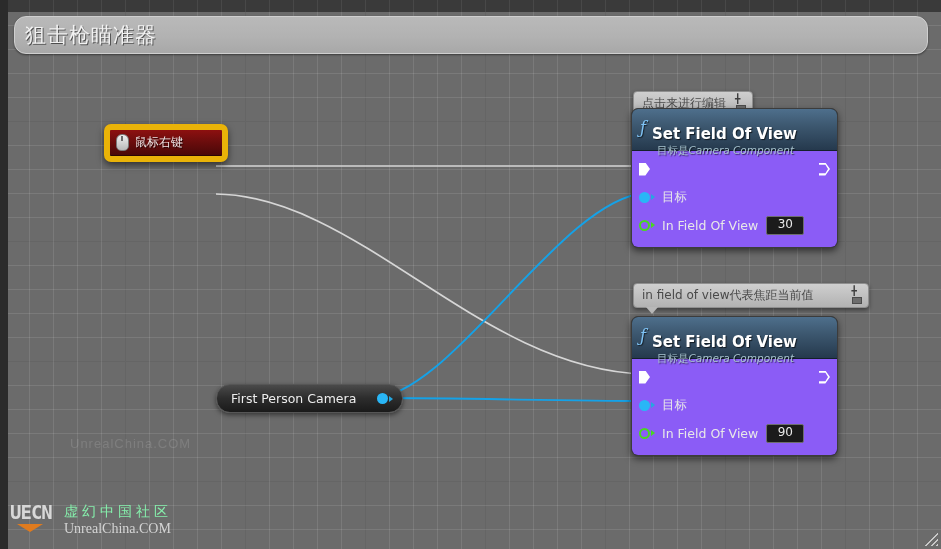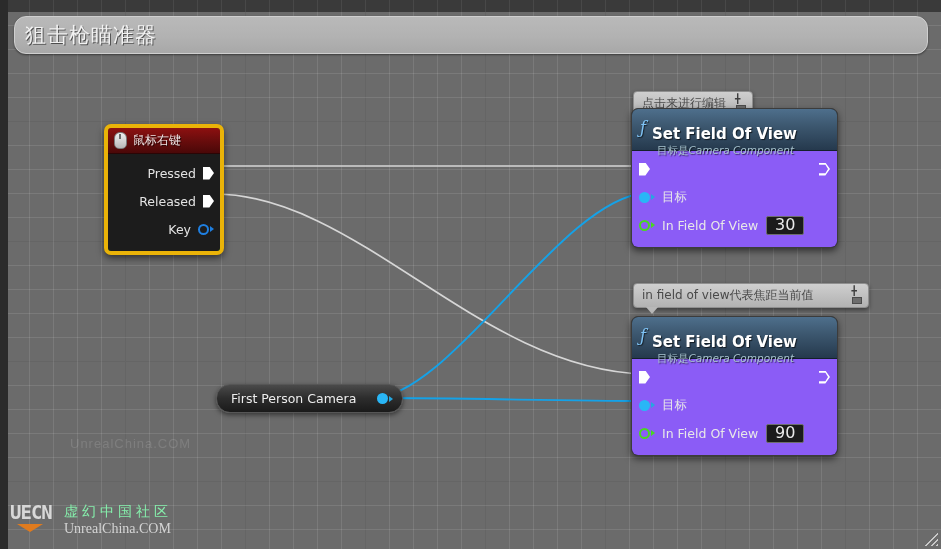--- a/index.html
+++ b/index.html
@@ -44,21 +44,21 @@
     letter-spacing:1px;
   }
 
   
   #wires{position:absolute;left:0;top:0;width:941px;height:549px;pointer-events:none;}
 
   
   .node{position:absolute;border-radius:6px;box-shadow:0 3px 7px rgba(0,0,0,.55);}
 
   
-  .evt{width:112px;background:#84cc16;border:4px solid #eab308;border-radius:7px;overflow:hidden;}
+  .evt{width:112px;background:#84cc16;border:6px solid #eab308;border-radius:7px;overflow:hidden;}
   .evt-hdr{
     height:25px;display:flex;align-items:center;
     background:linear-gradient(to bottom,#8d1010 0%,#6d0d0d 45%,#4a0808 100%);
     border-bottom:1px solid #2a0505;
     padding-left:6px;
   }
   .evt-hdr .mouse{
     width:11px;height:15px;border-radius:6px 6px 5px 5px;
     background:linear-gradient(to bottom,#f0f0f0,#b9b9b9);
     border:1px solid #7a7a7a;position:relative;flex:0 0 auto;
@@ -100,21 +100,21 @@
     font-family:"DejaVu Sans","Liberation Sans",sans-serif;text-shadow:1px 1px 1px rgba(0,0,0,.6);}
   .fn-hdr .fsub i{font-style:italic;}
   .fn-body{background:#8b5cf6;padding:4px 0 8px 0;}
   .fn-row{height:28px;display:flex;align-items:center;padding:0 7px;}
   .fn-row .lbl{color:#e8e8e8;font-size:12.5px;margin-left:7px;
     font-family:"DejaVu Sans","Liberation Sans",sans-serif;}
   .fn-row .spacer{flex:1;}
   .valbox{
     margin-left:8px;min-width:26px;height:17px;line-height:15px;text-align:center;
     background:#1b1b1b;border:1px solid #6e6e6e;border-radius:2px;
-    color:#e9e9e9;font-size:16px;padding:0 5px;
+    color:#e9e9e9;font-size:12px;padding:0 5px;
     font-family:"DejaVu Sans","Liberation Sans",sans-serif;
   }
 
   
   .pill{
     height:27px;border-radius:14px;display:flex;align-items:center;padding:0 9px 0 14px;
     background:linear-gradient(to bottom,#4a4a4a 0%,#2d2d2d 48%,#1a1a1a 100%);
     border:1px solid #565656;box-shadow:0 2px 5px rgba(0,0,0,.5);
   }
   .pill .pt{color:#ededed;font-size:12.5px;margin-right:21px;
@@ -179,35 +179,20 @@
     <path d="M 372,398 C 450,398 560,200 645,193" fill="none" stroke="#14a2e8" stroke-width="1.9"></path>
 
     <path d="M 372,398 C 470,398 560,401 645,401" fill="none" stroke="#14a2e8" stroke-width="1.9"></path>
   </svg>
 
   <div class="node evt" style="left:104px;top:124px;">
     <div class="evt-hdr">
       <span class="mouse"></span>
       <span class="t">鼠标右键</span>
     </div>
-    <div class="evt-body">
-      <div class="evt-row">
-        <span class="lbl">Pressed</span>
-        <span class="exec-fill"></span>
-      </div>
-      <div class="evt-row">
-        <span class="lbl">Released</span>
-        <span class="exec-fill"></span>
-      </div>
-      <div class="evt-row">
-        <span class="lbl">Key</span>
-        <span class="pin-ring"></span>
-        <span class="pin-arrow blue"></span>
-      </div>
-    </div>
   </div>
 
   <div class="bubble" style="left:633px;top:73px;margin-top:18px;">
     <span class="bt">点击来进行编辑</span>
     <span class="pinicon">
       <span class="pn">╋</span>
         <span class="sq"></span>
     </span>
     <span class="tail"></span>
   </div>

